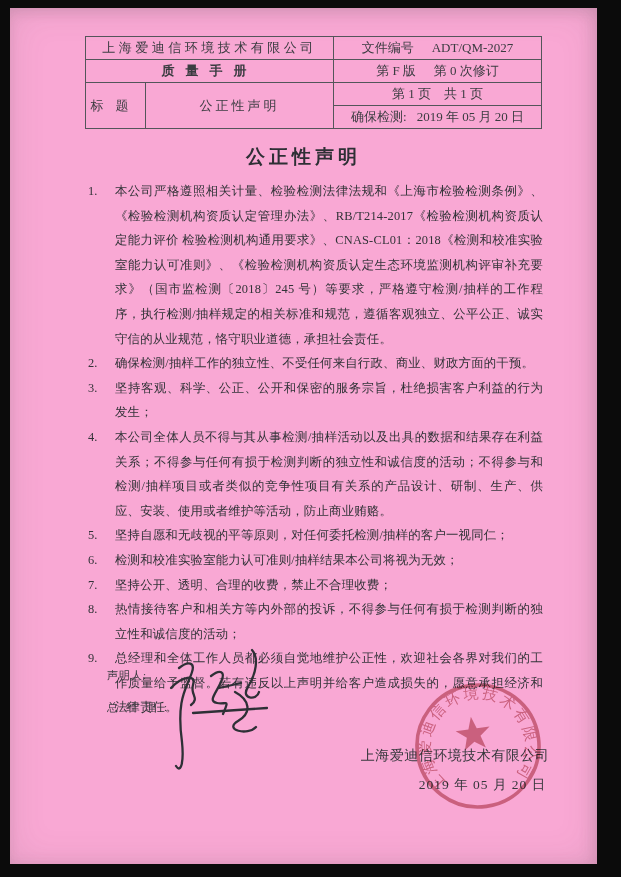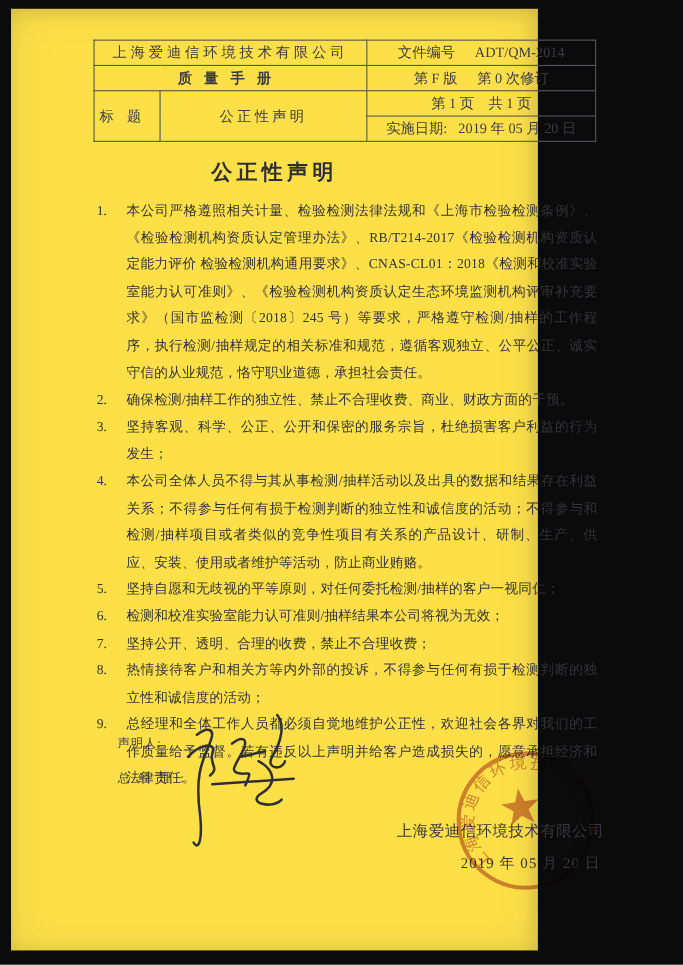--- a/index.html
+++ b/index.html
@@ -2,22 +2,22 @@
 <html><head>
 <meta charset="utf-8">
 <style>
   html,body{margin:0;padding:0;}
   body{
     width:621px;height:877px;position:relative;overflow:hidden;
     background:#0b0b0b;
     font-family:"Liberation Serif","DejaVu Serif",serif;
   }
   .page{
-    position:absolute;left:10px;top:8px;width:479px;height:856px;
-    background:#fde047;
+    position:absolute;left:10px;top:8px;width:587px;height:856px;
+    background:#f9a8d4;
     box-shadow:inset 0 0 36px rgba(90,88,84,.14), inset -6px 0 14px rgba(80,78,75,.10), inset 0 6px 12px rgba(80,78,75,.08);
     color:#35363c;
   }
   
   table.hdr{
     position:absolute;left:75px;top:28px;width:456px;
     border-collapse:collapse;table-layout:fixed;
     color:#3b3c41;
   }
   table.hdr td{
@@ -80,52 +80,52 @@
   <table class="hdr">
     <colgroup>
         <col style="width:60px">
         <col style="width:188px">
         <col style="width:208px">
       </colgroup>
     <tbody>
         <tr>
       <td colspan="2" class="company-cell">上海爱迪信环境技术有限公司</td>
       <td class="pair">
-        <span>文件编号</span><span class="gap"></span><span>ADT/QM-2014</span>
+        <span>文件编号</span><span class="gap"></span><span>ADT/QM-2027</span>
       </td>
     </tr>
     <tr>
       <td colspan="2" class="manual-cell">质量手册</td>
       <td class="pair">
         <span>第 F 版</span><span class="gap"></span><span>第 0 次修订</span>
       </td>
     </tr>
     <tr>
       <td rowspan="2" class="title-label-cell">标题</td>
       <td rowspan="2" class="title-value-cell">公正性声明</td>
       <td>第 1 页　共 1 页</td>
     </tr>
     <tr>
       <td class="pair">
-        <span>实施日期:</span><span class="gap-sm"></span><span>2019 年 05 月 20 日</span>
+        <span>确保检测:</span><span class="gap-sm"></span><span>2019 年 05 月 20 日</span>
       </td>
     </tr>
   </tbody>
     </table>
 
   <h1 class="doc-title">公正性声明</h1>
 
   <ol class="items">
     <li>
         <span class="num">1.</span>
         <span class="txt">本公司严格遵照相关计量、检验检测法律法规和《上海市检验检测条例》、《检验检测机构资质认定管理办法》、RB/T214-2017《检验检测机构资质认定能力评价 检验检测机构通用要求》、CNAS-CL01：2018《检测和校准实验室能力认可准则》、《检验检测机构资质认定生态环境监测机构评审补充要求》（国市监检测〔2018〕245 号）等要求，严格遵守检测/抽样的工作程序，执行检测/抽样规定的相关标准和规范，遵循客观独立、公平公正、诚实守信的从业规范，恪守职业道德，承担社会责任。</span>
       </li>
     <li>
         <span class="num">2.</span>
-        <span class="txt">确保检测/抽样工作的独立性、禁止不合理收费、商业、财政方面的干预。</span>
+        <span class="txt">确保检测/抽样工作的独立性、不受任何来自行政、商业、财政方面的干预。</span>
       </li>
     <li>
         <span class="num">3.</span>
         <span class="txt">坚持客观、科学、公正、公开和保密的服务宗旨，杜绝损害客户利益的行为发生；</span>
       </li>
     <li>
         <span class="num">4.</span>
         <span class="txt">本公司全体人员不得与其从事检测/抽样活动以及出具的数据和结果存在利益关系；不得参与任何有损于检测判断的独立性和诚信度的活动；不得参与和检测/抽样项目或者类似的竞争性项目有关系的产品设计、研制、生产、供应、安装、使用或者维护等活动，防止商业贿赂。</span>
       </li>
     <li>

